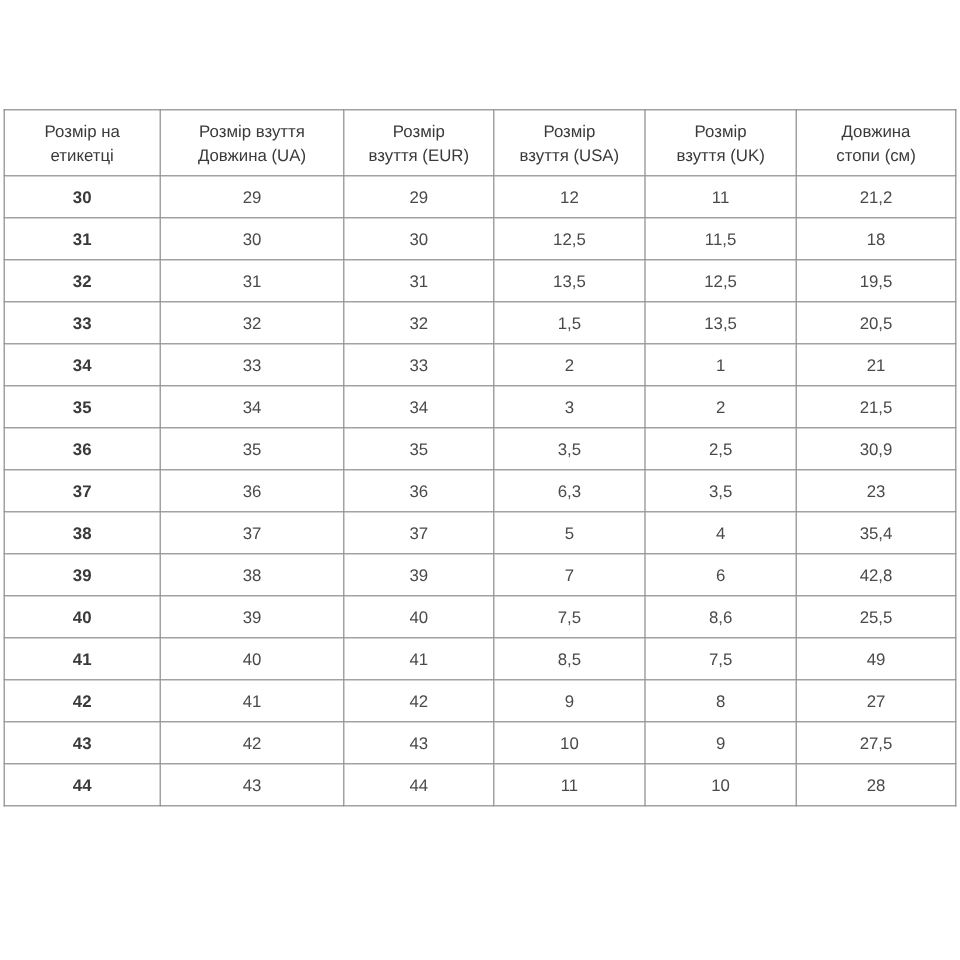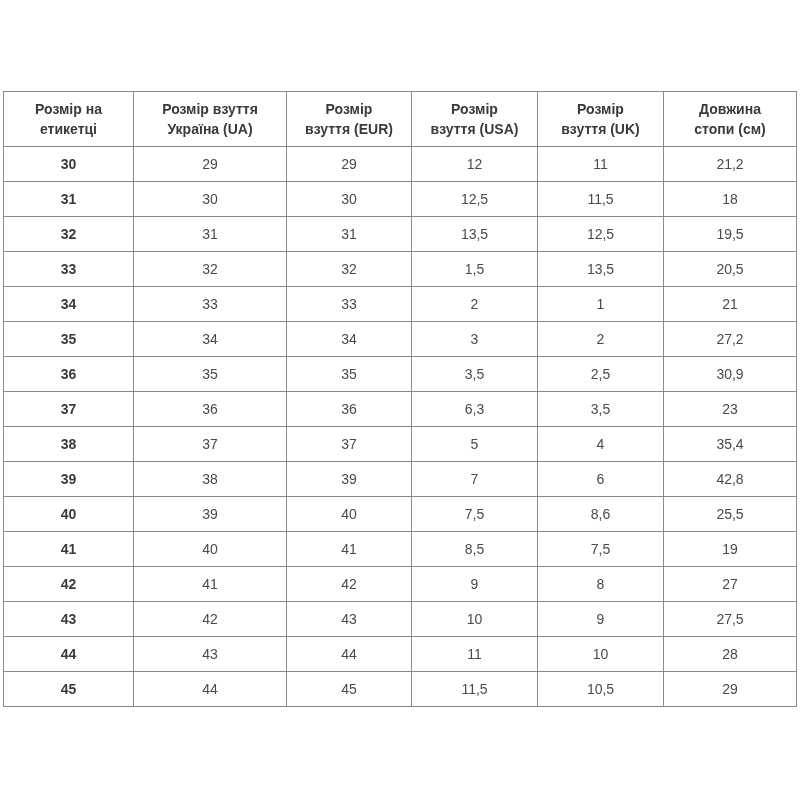--- a/index.html
+++ b/index.html
@@ -28,21 +28,21 @@
   table.size-table td {
     border: 1px solid #8a8a8a;
     text-align: center;
     vertical-align: middle;
     padding: 0 4px;
     overflow: hidden;
   }
   table.size-table th {
     height: 54px;
     font-size: 14px;
-    font-weight: bold;
+    font-weight: normal;
     color: #3a3a3a;
     line-height: 1.45;
     white-space: pre-line;
     background: #ffffff;
   }
   table.size-table td {
     height: 34px;
     font-size: 14px;
     font-weight: normal;
     color: #4a4a4a;
@@ -64,21 +64,21 @@
         <col style="width: 125px;">
         <col style="width: 126px;">
         <col style="width: 126px;">
         <col style="width: 133px;">
       </colgroup>
     <thead>
       <tr>
           <th>Розмір на
 етикетці</th>
           <th>Розмір взуття
-Україна (UA)</th>
+Довжина (UA)</th>
           <th>Розмір
 взуття (EUR)</th>
           <th>Розмір
 взуття (USA)</th>
           <th>Розмір
 взуття (UK)</th>
           <th>Довжина
 стопи (см)</th>
         </tr>
     </thead>
@@ -122,21 +122,21 @@
           <td>2</td>
           <td>1</td>
           <td>21</td>
         </tr>
         <tr>
           <td>35</td>
           <td>34</td>
           <td>34</td>
           <td>3</td>
           <td>2</td>
-          <td>27,2</td>
+          <td>21,5</td>
         </tr>
         <tr>
           <td>36</td>
           <td>35</td>
           <td>35</td>
           <td>3,5</td>
           <td>2,5</td>
           <td>30,9</td>
         </tr>
         <tr>
@@ -170,21 +170,21 @@
           <td>7,5</td>
           <td>8,6</td>
           <td>25,5</td>
         </tr>
         <tr>
           <td>41</td>
           <td>40</td>
           <td>41</td>
           <td>8,5</td>
           <td>7,5</td>
-          <td>19</td>
+          <td>49</td>
         </tr>
         <tr>
           <td>42</td>
           <td>41</td>
           <td>42</td>
           <td>9</td>
           <td>8</td>
           <td>27</td>
         </tr>
         <tr>
@@ -196,23 +196,15 @@
           <td>27,5</td>
         </tr>
         <tr>
           <td>44</td>
           <td>43</td>
           <td>44</td>
           <td>11</td>
           <td>10</td>
           <td>28</td>
         </tr>
-        <tr>
-          <td>45</td>
-          <td>44</td>
-          <td>45</td>
-          <td>11,5</td>
-          <td>10,5</td>
-          <td>29</td>
-        </tr>
       </tbody>
   </table>
 </div>
 
 </body></html>

